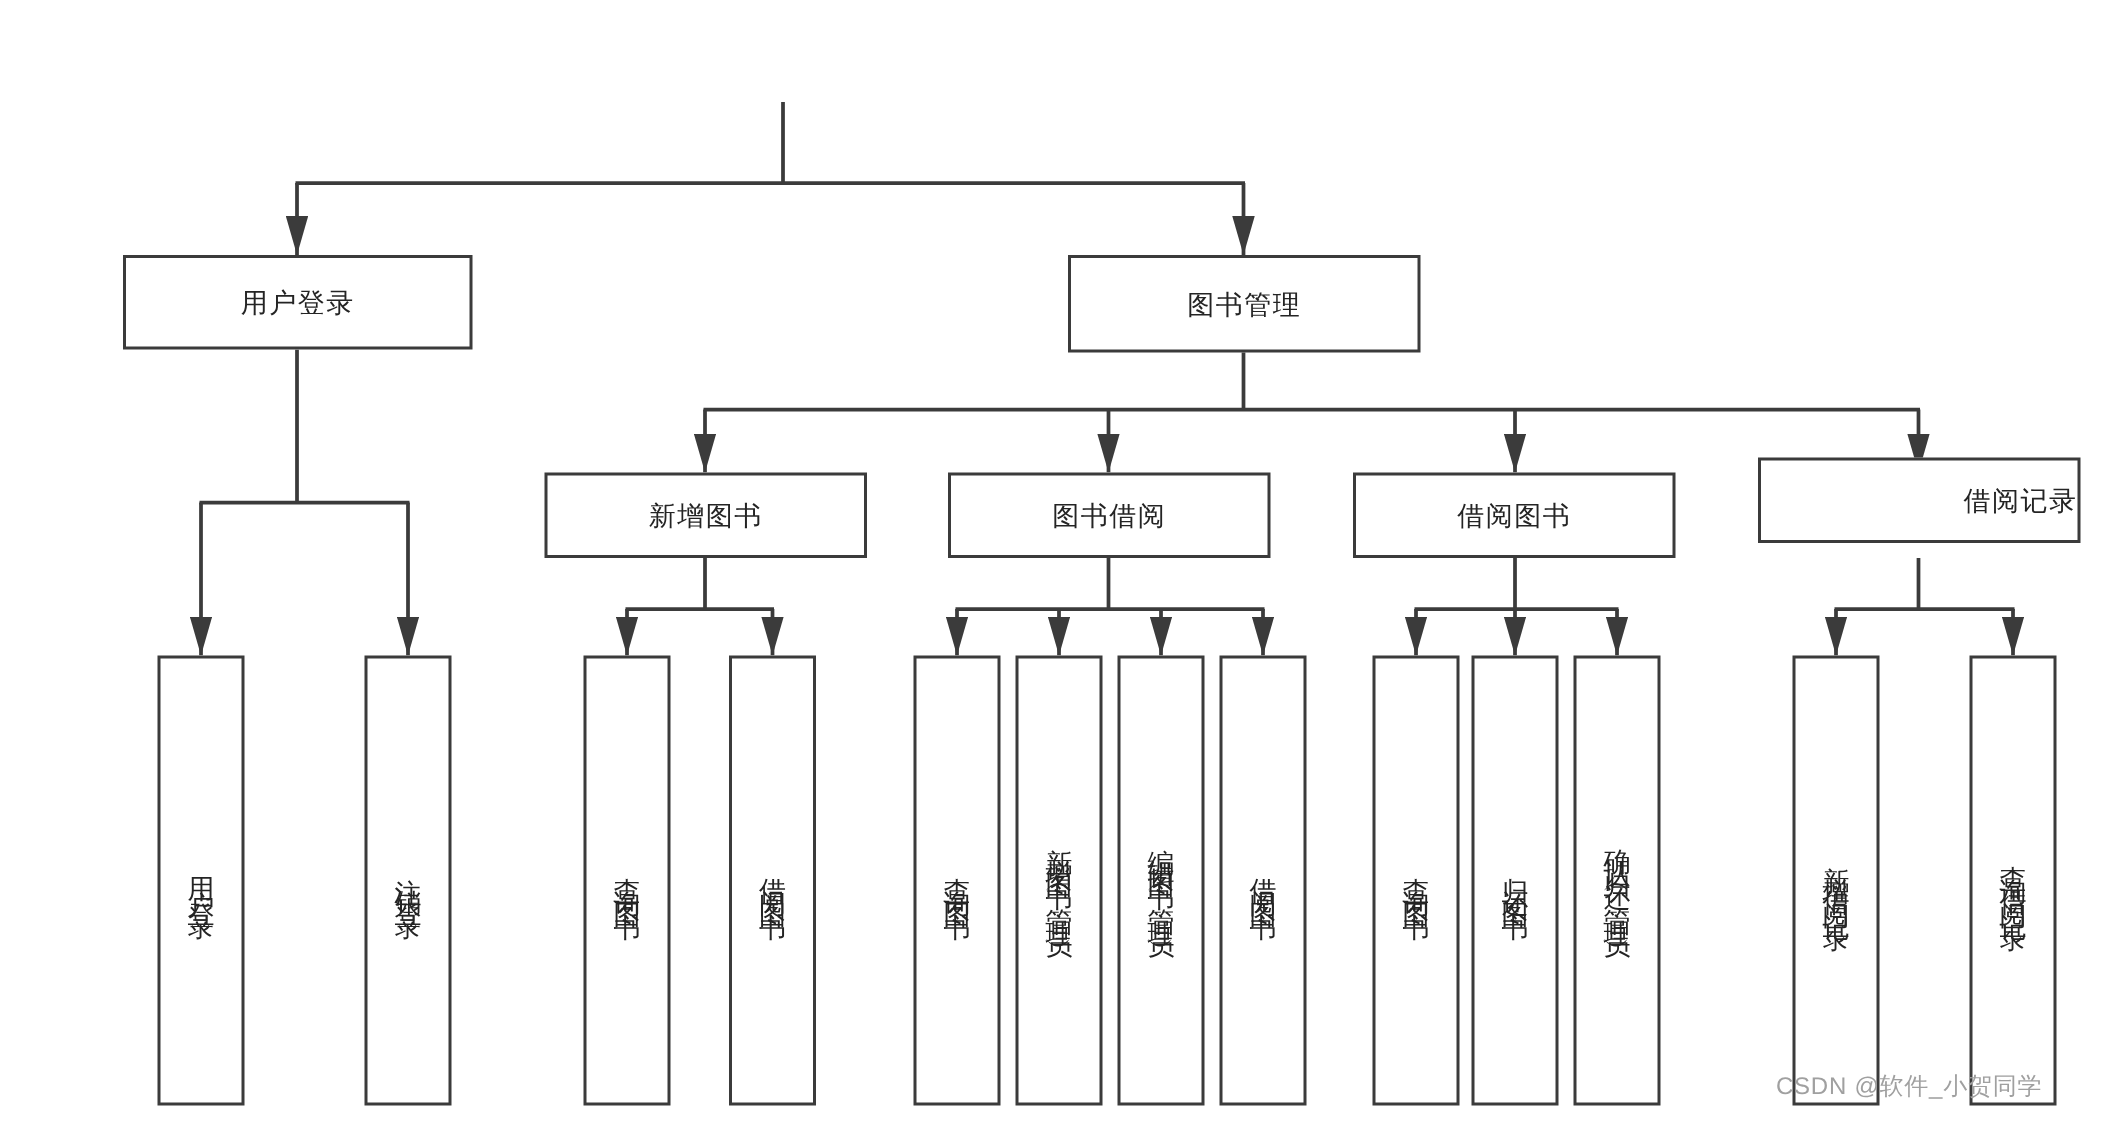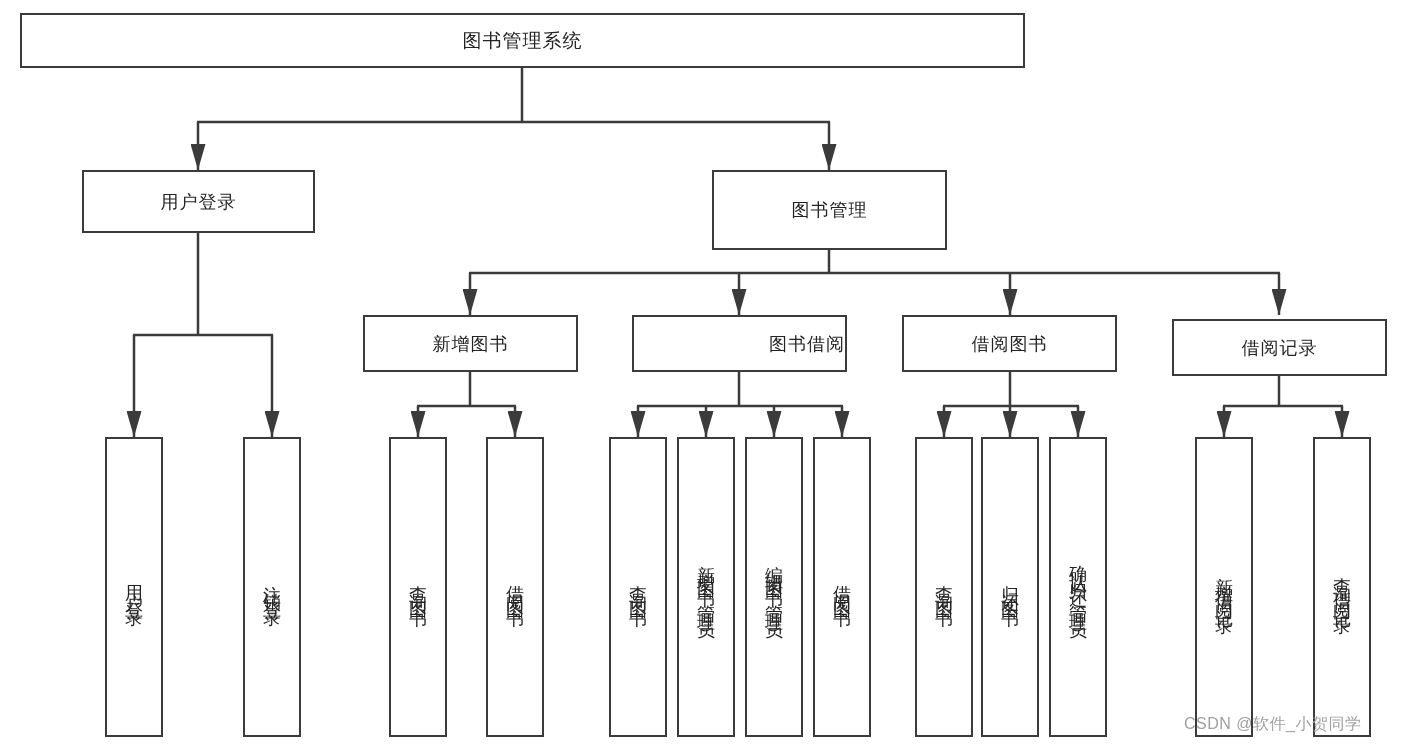--- a/index.html
+++ b/index.html
@@ -134,41 +134,38 @@
     </g>
 
     <g>
       <line x1="1279" y1="372" x2="1279" y2="406"></line>
       <line x1="1223" y1="406" x2="1343" y2="406"></line>
       <line x1="1224" y1="406" x2="1224" y2="437" marker-end="url(#ah)"></line>
       <line x1="1342" y1="406" x2="1342" y2="437" marker-end="url(#ah)"></line>
     </g>
   </svg>
 
-  <div class="node root" style="left:20px; top:13px; width:1005px; height:55px;">
-    <span class="hlabel">图书管理系统</span>
-  </div>
 
   <div class="node" style="left:82px; top:170px; width:233px; height:63px;">
     <span class="hlabel">用户登录</span>
   </div>
-  <div class="node" style="left:712px; top:170px; width:235px; height:80px;">
+  <div class="node" style="left:712px; top:170px; width:235px; height:65px;">
     <span class="hlabel">图书管理</span>
   </div>
 
   <div class="node" style="left:363px; top:315px; width:215px; height:57px;">
     <span class="hlabel">新增图书</span>
   </div>
-  <div class="node" style="left:632px; top:315px; width:215px; height:57px;justify-content:flex-end;">
+  <div class="node" style="left:632px; top:315px; width:215px; height:57px;">
     <span class="hlabel">图书借阅</span>
   </div>
   <div class="node" style="left:902px; top:315px; width:215px; height:57px;">
     <span class="hlabel">借阅图书</span>
   </div>
-  <div class="node" style="left:1172px; top:319px; width:215px; height:57px;">
+  <div class="node" style="left:1172px; top:305px; width:215px; height:57px;justify-content:flex-end;">
     <span class="hlabel">借阅记录</span>
   </div>
 
   <div class="node leaf" style="left:105px;">
     <span class="vtext">用户登录</span>
   </div>
   <div class="node leaf" style="left:243px;">
     <span class="vtext">注销登录</span>
   </div>
 

